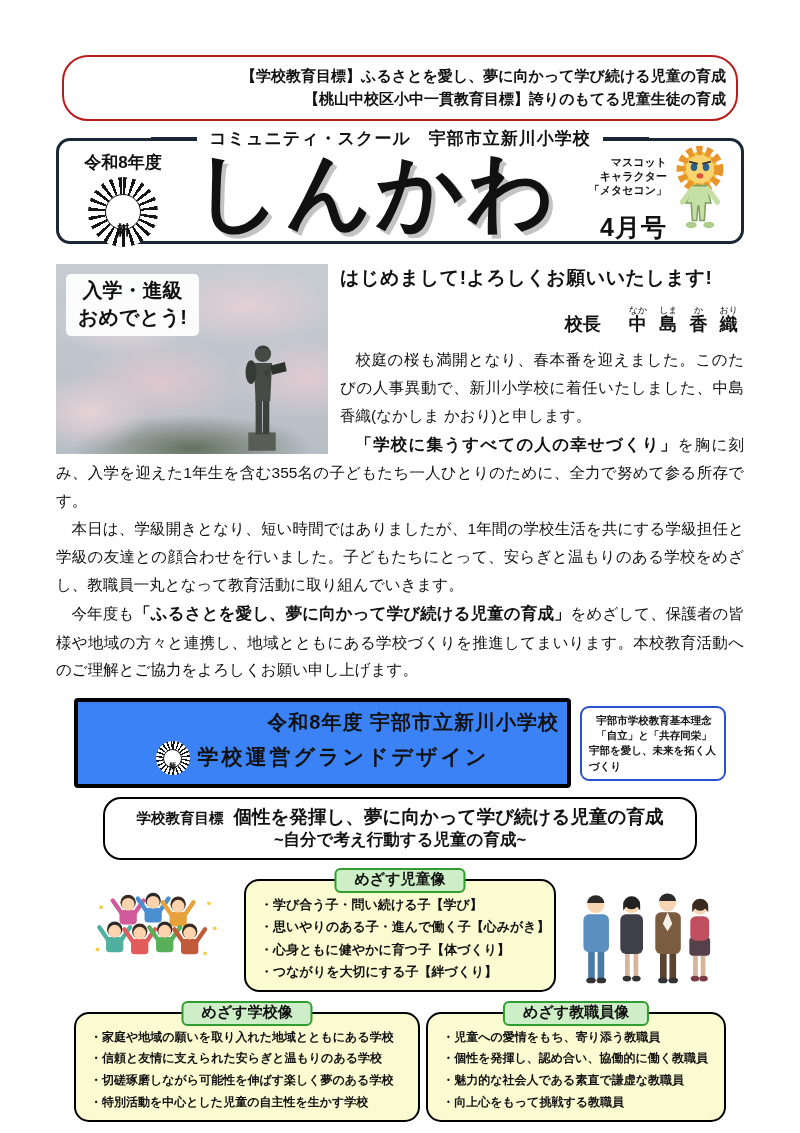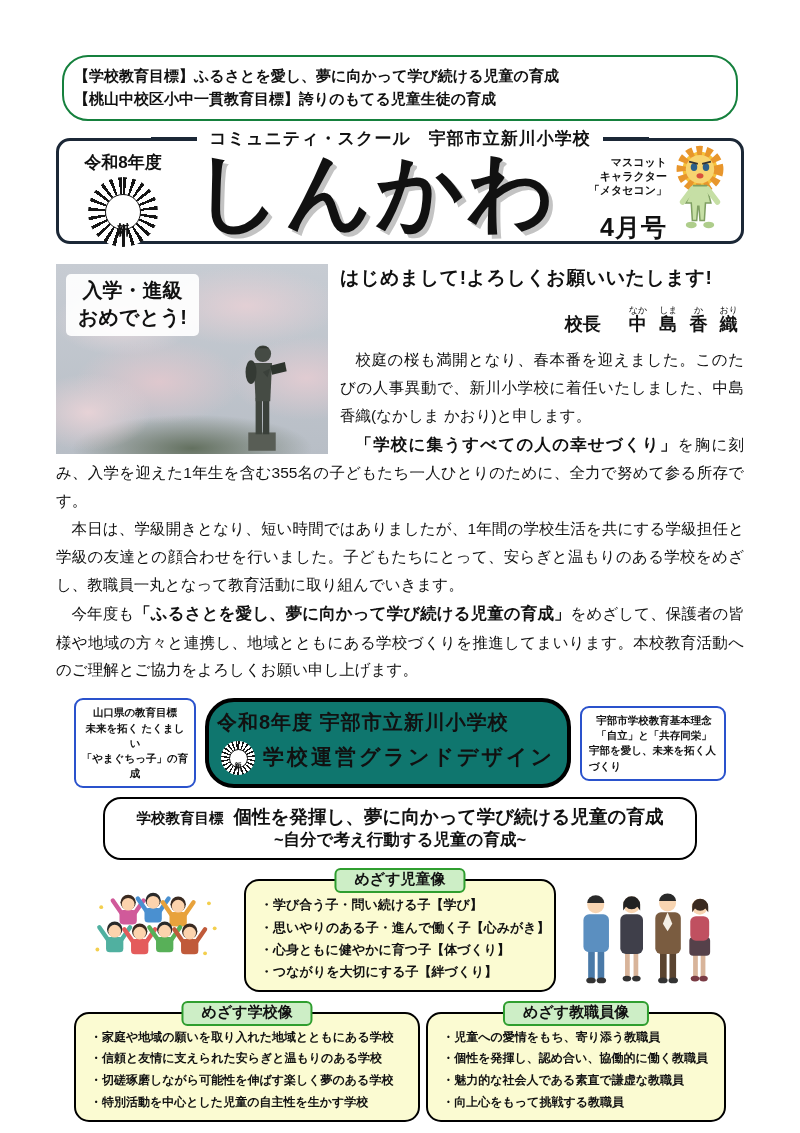--- a/index.html
+++ b/index.html
@@ -1,20 +1,20 @@
 <!DOCTYPE html>
 <html><head>
 <meta charset="utf-8">
 <style>
   * { box-sizing: border-box; }
   body { margin:0; background:#ffffff; font-family:"Liberation Sans", sans-serif; color:#111; }
   .page { width:800px; height:1133px; margin:0 auto; padding:55px 56px 0; overflow:hidden; background:#fff; position:relative; }
 
   
-  .goal-banner { margin:0 6px; border:2px solid #15803d; border-radius:26px; padding:7px 10px 8px; text-align:left; font-size:15px; font-weight:600; line-height:1.55; }
+  .goal-banner { margin:0 6px; border:2px solid #b91c1c; border-radius:26px; padding:7px 10px 8px; text-align:right; font-size:15px; font-weight:600; line-height:1.55; }
 
   
   .masthead { position:relative; margin:17px 0 0; border:3px solid #1b2736; border-radius:14px; height:106px; display:flex; align-items:stretch; padding:6px 8px 4px 10px; }
   .community-label { position:absolute; top:-14px; left:0; right:0; display:flex; justify-content:center; align-items:center; }
   .community-label .rule { width:46px; border-top:2.5px solid #1b2736; }
   .cl-text { background:#fff; padding:0 12px; font-size:17px; font-weight:700; letter-spacing:1px; white-space:nowrap; }
   .mh-left { width:108px; display:flex; flex-direction:column; align-items:center; padding-top:4px; }
   .year { font-size:17px; font-weight:700; white-space:nowrap; }
   .emblem { width:70px; height:70px; border-radius:50%; margin-top:3px; background:repeating-conic-gradient(#151515 0deg 6deg, #ffffff 6deg 16deg); display:flex; align-items:center; justify-content:center; flex:none; }
   .emblem-core { background:#fff; width:36px; height:36px; border-radius:50%; display:flex; align-items:center; justify-content:center; writing-mode:vertical-rl; text-orientation:upright; font-size:13px; font-weight:700; line-height:1; border:1.5px solid #111; }
@@ -45,21 +45,21 @@
   .pname rt { font-size:9px; font-weight:400; }
   .para { margin:0; text-indent:1em; }
   .para b { font-size:16.5px; }
 
   
   .gd { width:652px; margin:14px auto 0; }
   .gd-row1 { display:flex; align-items:center; gap:9px; }
   .blue-box { border:2.5px solid #2a52cc; border-radius:9px; background:#fff; padding:5px 5px; font-size:10.5px; font-weight:700; line-height:1.45; width:122px; flex:none; text-align:center; }
   .blue-box.right { width:146px; text-align:left; padding-left:7px; }
   .blue-box.right div:nth-child(-n+2){ text-align:center; }
-  .pink-box { flex:1; border:4px solid #000; border-radius:29px; background:#0f766e; padding:7px 8px 9px; text-align:left; }
+  .pink-box { flex:1; border:4px solid #000; border-radius:4px; background:#3b82f6; padding:7px 8px 9px; text-align:right; }
   .pk1 { font-size:20px; font-weight:600; letter-spacing:1px; }
   .pk2 { font-size:21px; font-weight:800; letter-spacing:3px; display:flex; align-items:center; justify-content:center; gap:8px; margin-top:2px; }
   .goal-box { margin:9px auto 0; width:594px; border:2.5px solid #000; border-radius:18px; padding:5px 8px 7px; text-align:center; }
   .gb1 { font-size:18.5px; font-weight:800; white-space:nowrap; }
   .gb-label { font-size:14.5px; margin-right:10px; }
   .gb2 { font-size:16.5px; font-weight:700; }
 
   .tab { position:absolute; top:-13px; left:50%; transform:translateX(-50%); background:#cdeec6; border:2px solid #2f9e2f; border-radius:6px; padding:0 18px 2px; font-size:15px; font-weight:800; white-space:nowrap; z-index:2; }
   .vision-box { position:relative; border:2px solid #000; border-radius:15px; background:#fbfbd2; padding:13px 8px 7px 14px; }
   .v-item { font-size:13px; font-weight:700; line-height:1.7; white-space:nowrap; }
@@ -144,25 +144,20 @@
       <span class="pname"><ruby><span>中</span><rt>なか</rt></ruby><ruby><span>島</span><rt>しま</rt></ruby><ruby><span>香</span><rt>か</rt></ruby><ruby><span>織</span><rt>おり</rt></ruby></span>
     </div>
     <p class="para">校庭の桜も満開となり、春本番を迎えました。このたびの人事異動で、新川小学校に着任いたしました、中島香織(なかしま かおり)と申します。</p>
     <p class="para"><b>「学校に集うすべての人の幸せづくり」</b><span>を胸に刻み、入学を迎えた1年生を含む355名の子どもたち一人ひとりのために、全力で努めて参る所存です。</span></p>
     <p class="para">本日は、学級開きとなり、短い時間ではありましたが、1年間の学校生活を共にする学級担任と学級の友達との顔合わせを行いました。子どもたちにとって、安らぎと温もりのある学校をめざし、教職員一丸となって教育活動に取り組んでいきます。</p>
     <p class="para"><span>今年度も</span><b>「ふるさとを愛し、夢に向かって学び続ける児童の育成」</b><span>をめざして、保護者の皆様や地域の方々と連携し、地域とともにある学校づくりを推進してまいります。本校教育活動へのご理解とご協力をよろしくお願い申し上げます。</span></p>
   </div>
 
   <div class="gd">
     <div class="gd-row1">
-      <div class="blue-box">
-          <div>山口県の教育目標</div>
-          <div>未来を拓く たくましい</div>
-          <div>「やまぐちっ子」の育成</div>
-        </div>
       <div class="pink-box">
         <div class="pk1">令和8年度 宇部市立新川小学校</div>
         <div class="pk2">
           <span class="emblem emblem-sm">
               <span class="emblem-core">新川</span>
             </span>
           <span>学校運営グランドデザイン</span>
         </div>
       </div>
       <div class="blue-box right">

